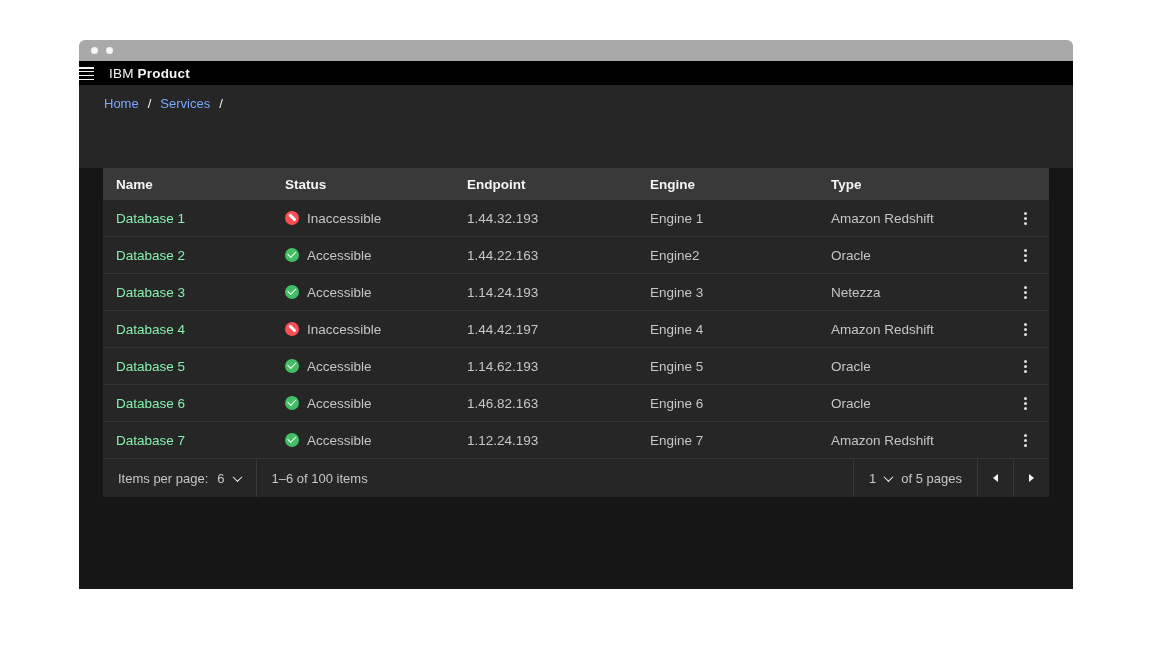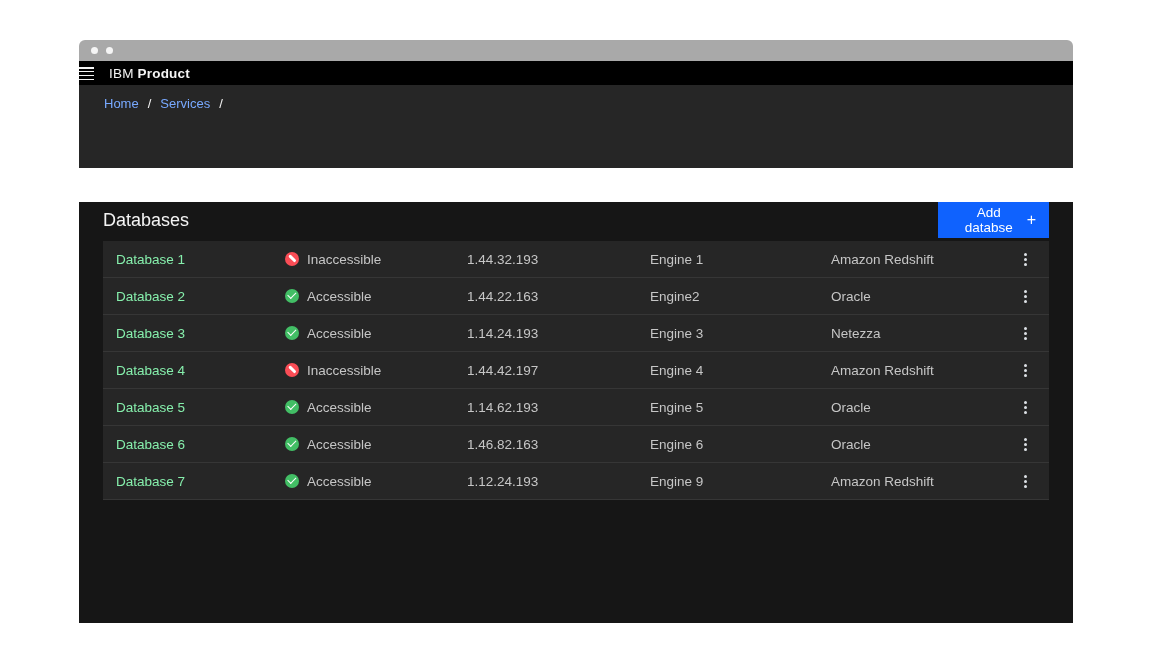--- a/index.html
+++ b/index.html
@@ -104,28 +104,29 @@
     <div class="breadcrumb">
       <a class="crumb">Home</a>
       <span class="crumb-sep">/</span>
       <a class="crumb">Services</a>
       <span class="crumb-sep">/</span>
     </div>
   </div>
 
   <div class="main">
 
-    <div class="toolbar">
-      <div class="section-title">Databases</div>
-      <button class="add-btn">
-        <span>Add databse</span>
-        <span class="plus">+</span>
-      </button>
-    </div>
-
+
+    <div class="grid-row thead">
+      <div class="cell">Name</div>
+      <div class="cell">Status</div>
+      <div class="cell">Endpoint</div>
+      <div class="cell">Engine</div>
+      <div class="cell">Type</div>
+      <div class="cell"></div>
+    </div>
 
     <div>
       <div class="grid-row trow">
         <div class="cell cell-name">Database 1</div>
         <div class="cell cell-status">
           <span class="status-icon error"></span>
           <span>Inaccessible</span>
         </div>
         <div class="cell">1.44.32.193</div>
         <div class="cell">Engine 1</div>
@@ -229,27 +230,48 @@
         </button>
       </div>
 
       <div class="grid-row trow">
         <div class="cell cell-name">Database 7</div>
         <div class="cell cell-status">
           <span class="status-icon success"></span>
           <span>Accessible</span>
         </div>
         <div class="cell">1.12.24.193</div>
-        <div class="cell">Engine 9</div>
+        <div class="cell">Engine 7</div>
         <div class="cell">Amazon Redshift</div>
         <button class="kebab-btn">
           <span class="kebab">
               <i></i>
               <i></i>
               <i></i>
             </span>
         </button>
       </div>
     </div>
 
+    <div class="pagination">
+      <div class="ipp">
+        <span>Items per page:</span>
+        <span>6</span>
+        <span class="chevron-down"></span>
+      </div>
+      <div class="range">1–6 of 100 items</div>
+      <div class="pag-right">
+        <div class="page-select">
+          <span>1</span>
+          <span class="chevron-down"></span>
+          <span>of 5 pages</span>
+        </div>
+        <button class="nav-btn">
+          <span class="caret-left"></span>
+        </button>
+        <button class="nav-btn">
+          <span class="caret-right"></span>
+        </button>
+      </div>
+    </div>
 
   </div>
 </div>
 
 </body></html>

